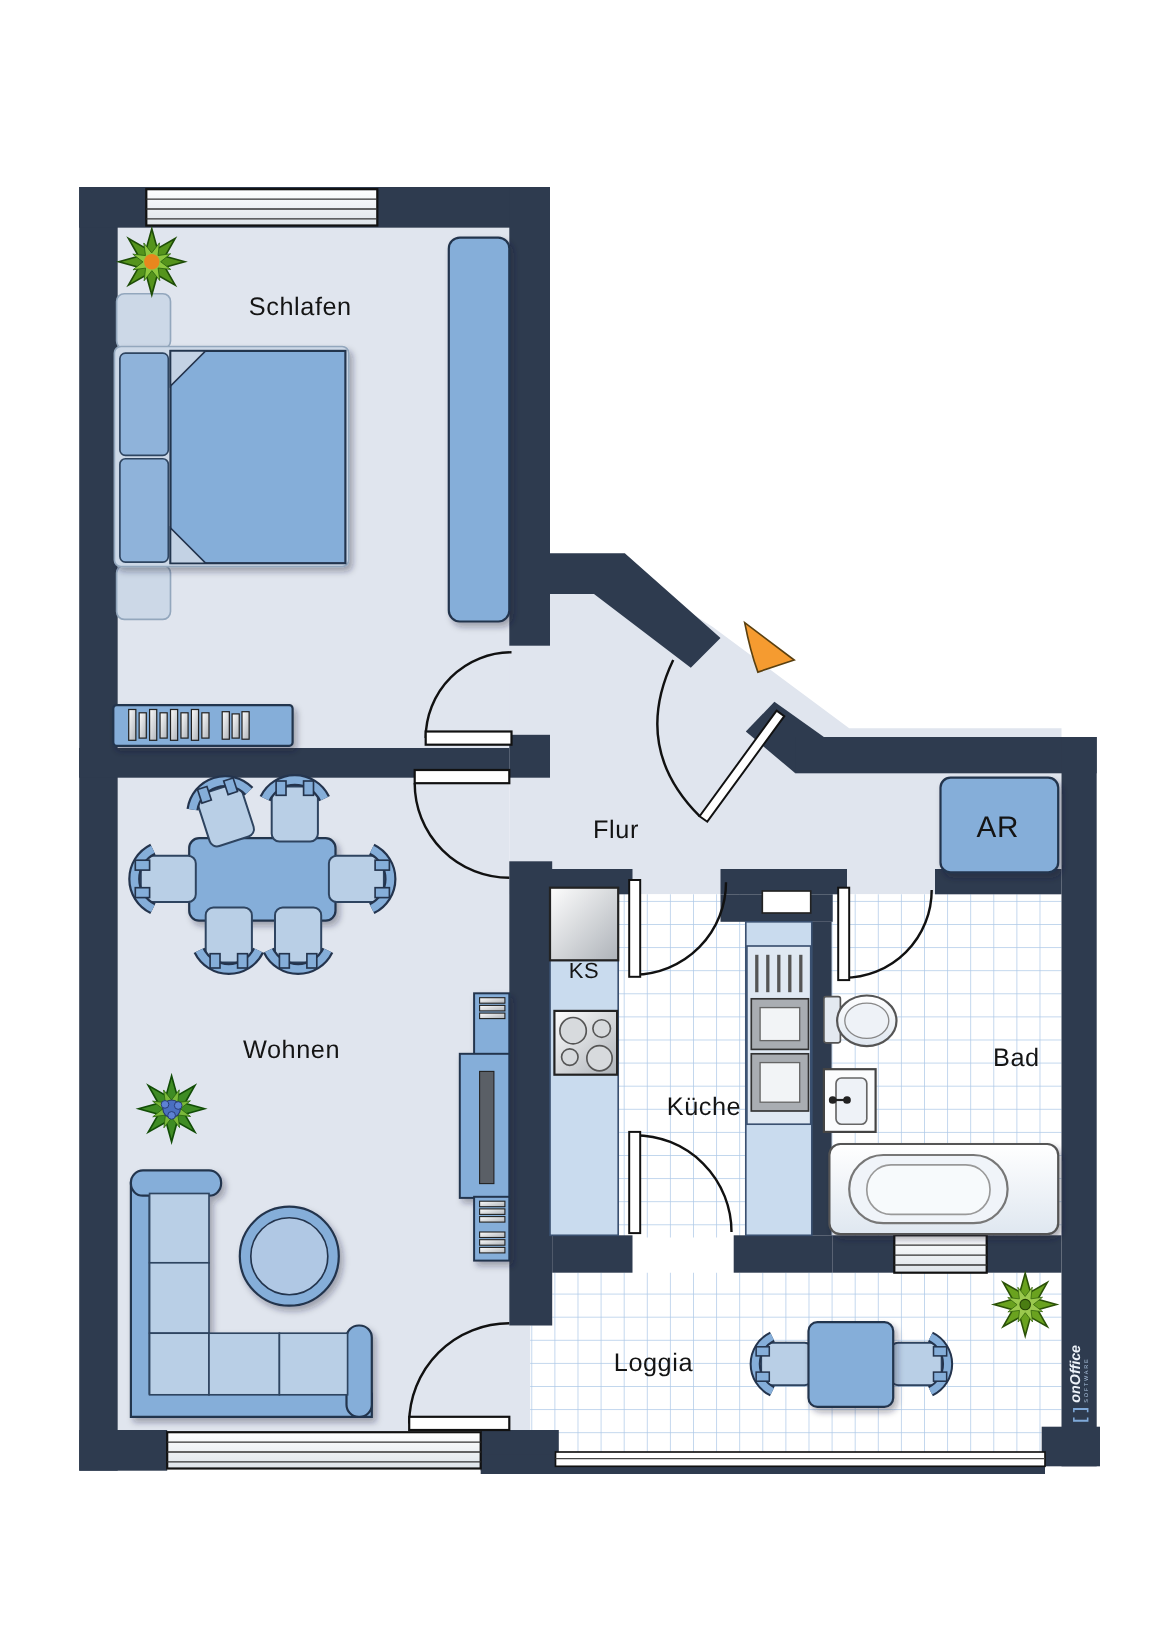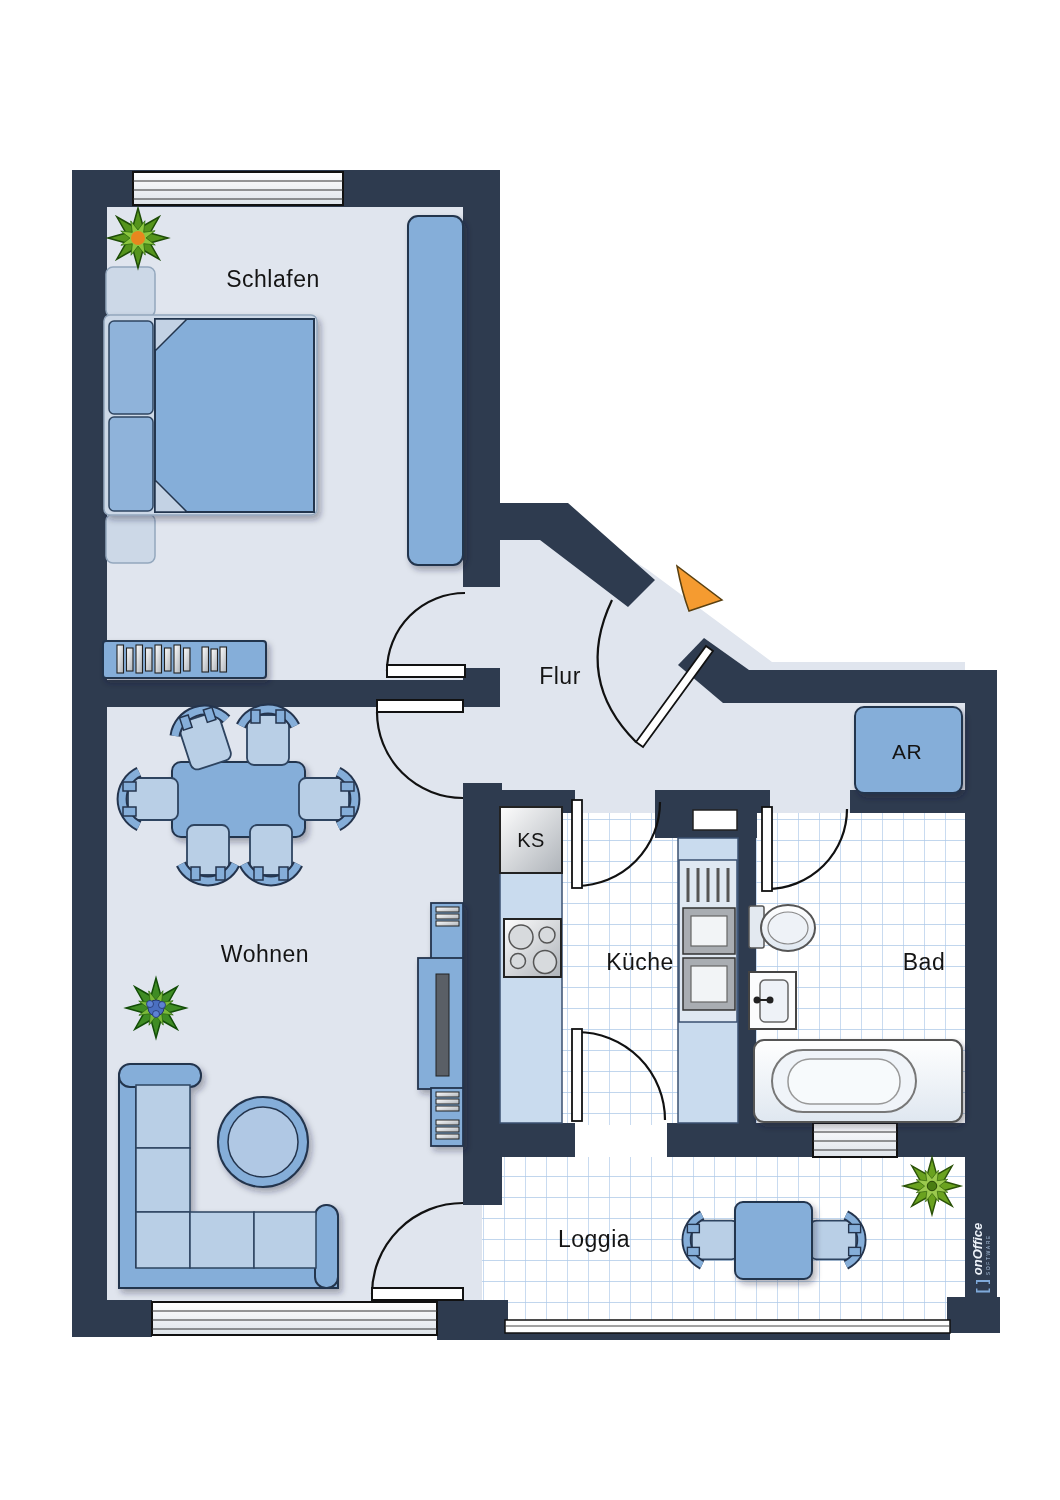--- a/index.html
+++ b/index.html
@@ -1,22 +1,22 @@
 <!DOCTYPE html>
 <html><head>
 <meta charset="utf-8">
 <style>
   html,body{margin:0;padding:0;background:#ffffff;}
   .stage{position:relative;width:1060px;height:1500px;background:#ffffff;overflow:hidden;
          font-family:"Liberation Sans", sans-serif;}
   .stage svg{position:absolute;left:0;top:0;}
   .room-label{position:absolute;transform:translate(-50%,-50%);font-size:23px;color:#141414;
               white-space:nowrap;letter-spacing:0.5px;}
-  .small-label{font-size:21px;}
-  .tiny-label{font-size:20px;}
+  .small-label{font-size:27px;}
+  .tiny-label{font-size:20px;margin-top:44px;}
   .logo{position:absolute;left:981px;top:1258px;transform:translate(-50%,-50%) rotate(-90deg);
         display:flex;align-items:center;gap:4px;}
   .logo .bracket{color:#7fa9d9;font-weight:bold;font-size:15px;line-height:1;}
   .logo .text-col{display:flex;flex-direction:column;line-height:1;}
   .logo .brand{color:#eef3fa;font-weight:bold;font-style:italic;font-size:13px;}
   .logo .sub{color:#a9c0dc;font-size:5px;letter-spacing:1.6px;margin-top:2px;}
 </style>
 </head>
 <body>
 
@@ -279,23 +279,23 @@
     <rect x="735" y="1202" width="77" height="77" rx="8" fill="#85aed9" stroke="#24344d" stroke-width="2" filter="url(#soft)"></rect>
     <g transform="translate(932,1186) scale(0.95)">
       <path d="M30,0 L12,5 L21.2,21.2 L5,12 L0,30 L-5,12 L-21.2,21.2 L-12,5 L-30,0 L-12,-5 L-21.2,-21.2 L-5,-12 L0,-30 L5,-12 L21.2,-21.2 L12,-5 Z" fill="#6aa21f" stroke="#2b5208" stroke-width="1.5"></path>
       <path d="M30,0 L12,5 L21.2,21.2 L5,12 L0,30 L-5,12 L-21.2,21.2 L-12,5 L-30,0 L-12,-5 L-21.2,-21.2 L-5,-12 L0,-30 L5,-12 L21.2,-21.2 L12,-5 Z" transform="rotate(22) scale(0.6)" fill="#9bc94e" stroke="#3a6b10" stroke-width="1.2"></path>
       <circle r="5" fill="#4a7d12" stroke="#234005" stroke-width="1"></circle>
     </g>
   </g>
 </svg>
 
 <div class="room-label" style="left:273px;top:279px">Schlafen</div>
-<div class="room-label" style="left:560px;top:676px">Flur</div>
+<div class="room-label" style="left:560px;top:754px">Flur</div>
 <div class="room-label" style="left:265px;top:954px">Wohnen</div>
-<div class="room-label" style="left:640px;top:962px">Küche</div>
+<div class="room-label" style="left:640px;top:1006px">Küche</div>
 <div class="room-label" style="left:924px;top:962px">Bad</div>
 <div class="room-label" style="left:594px;top:1239px">Loggia</div>
 <div class="room-label small-label" style="left:907px;top:752px">AR</div>
 <div class="room-label tiny-label" style="left:531px;top:840px">KS</div>
 
 <div class="logo">
   <span class="bracket">[ ]</span>
   <span class="text-col">
     <span class="brand">onOffice</span>
     <span class="sub">SOFTWARE</span>

